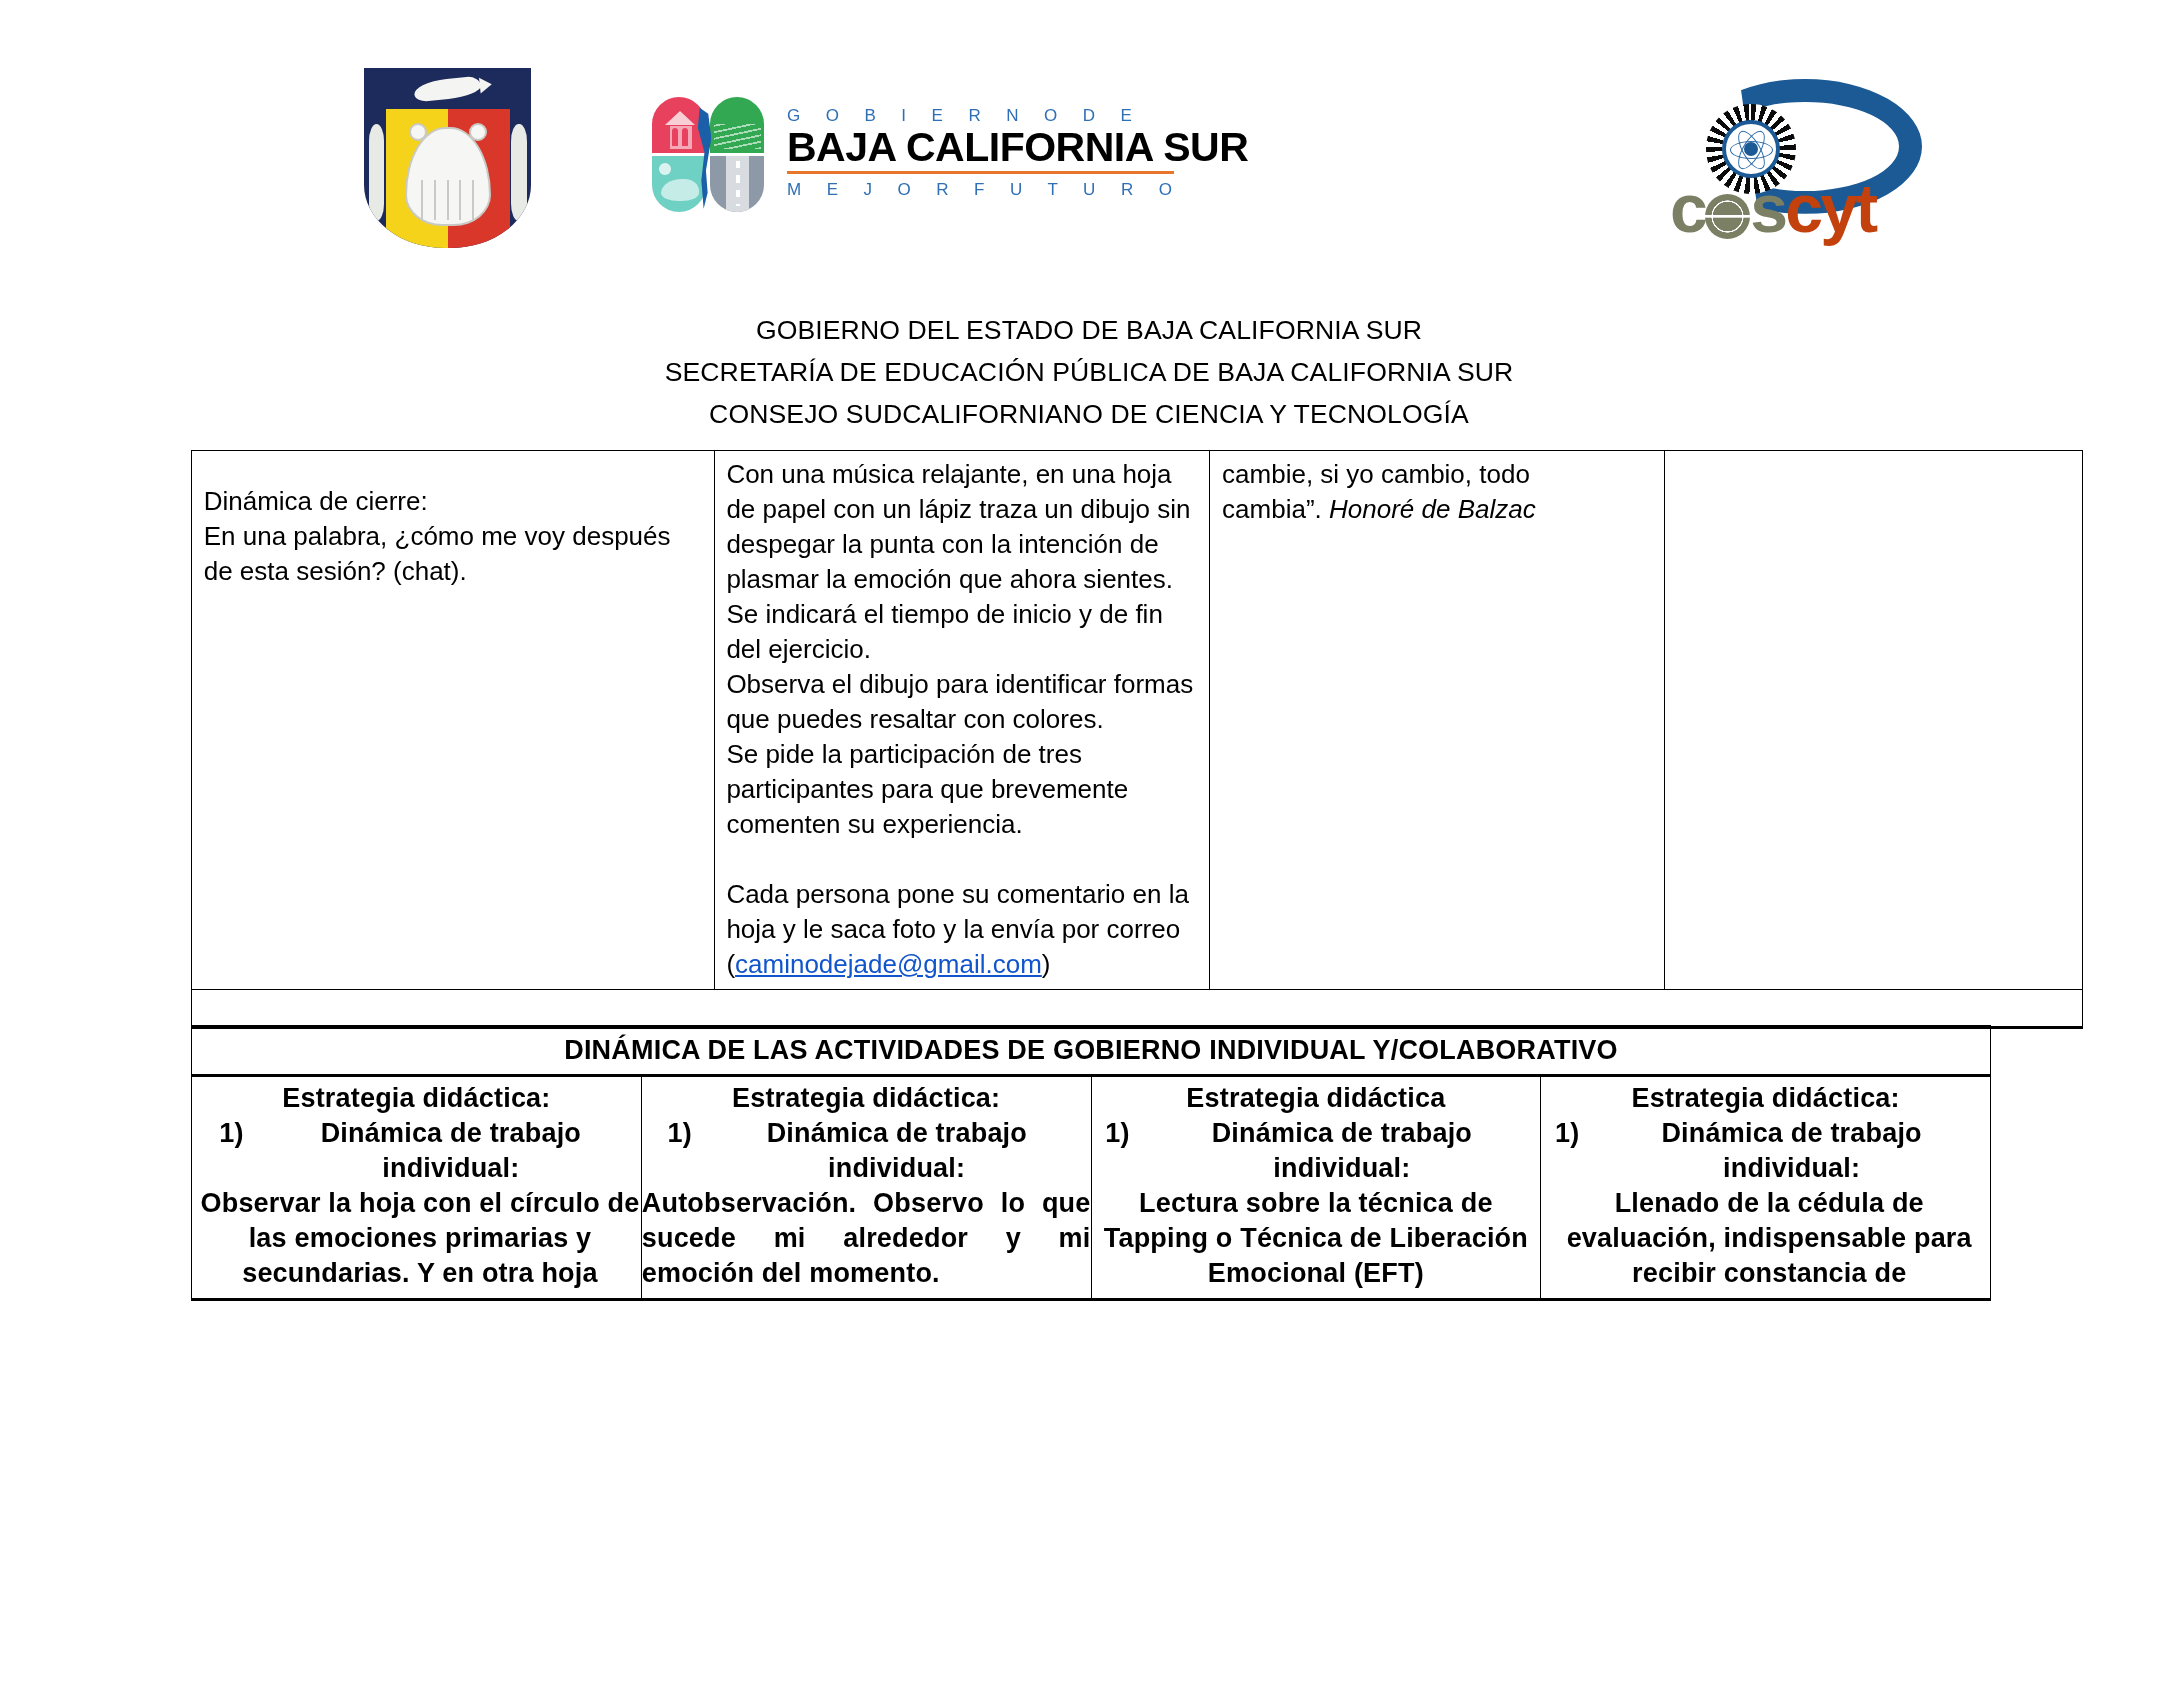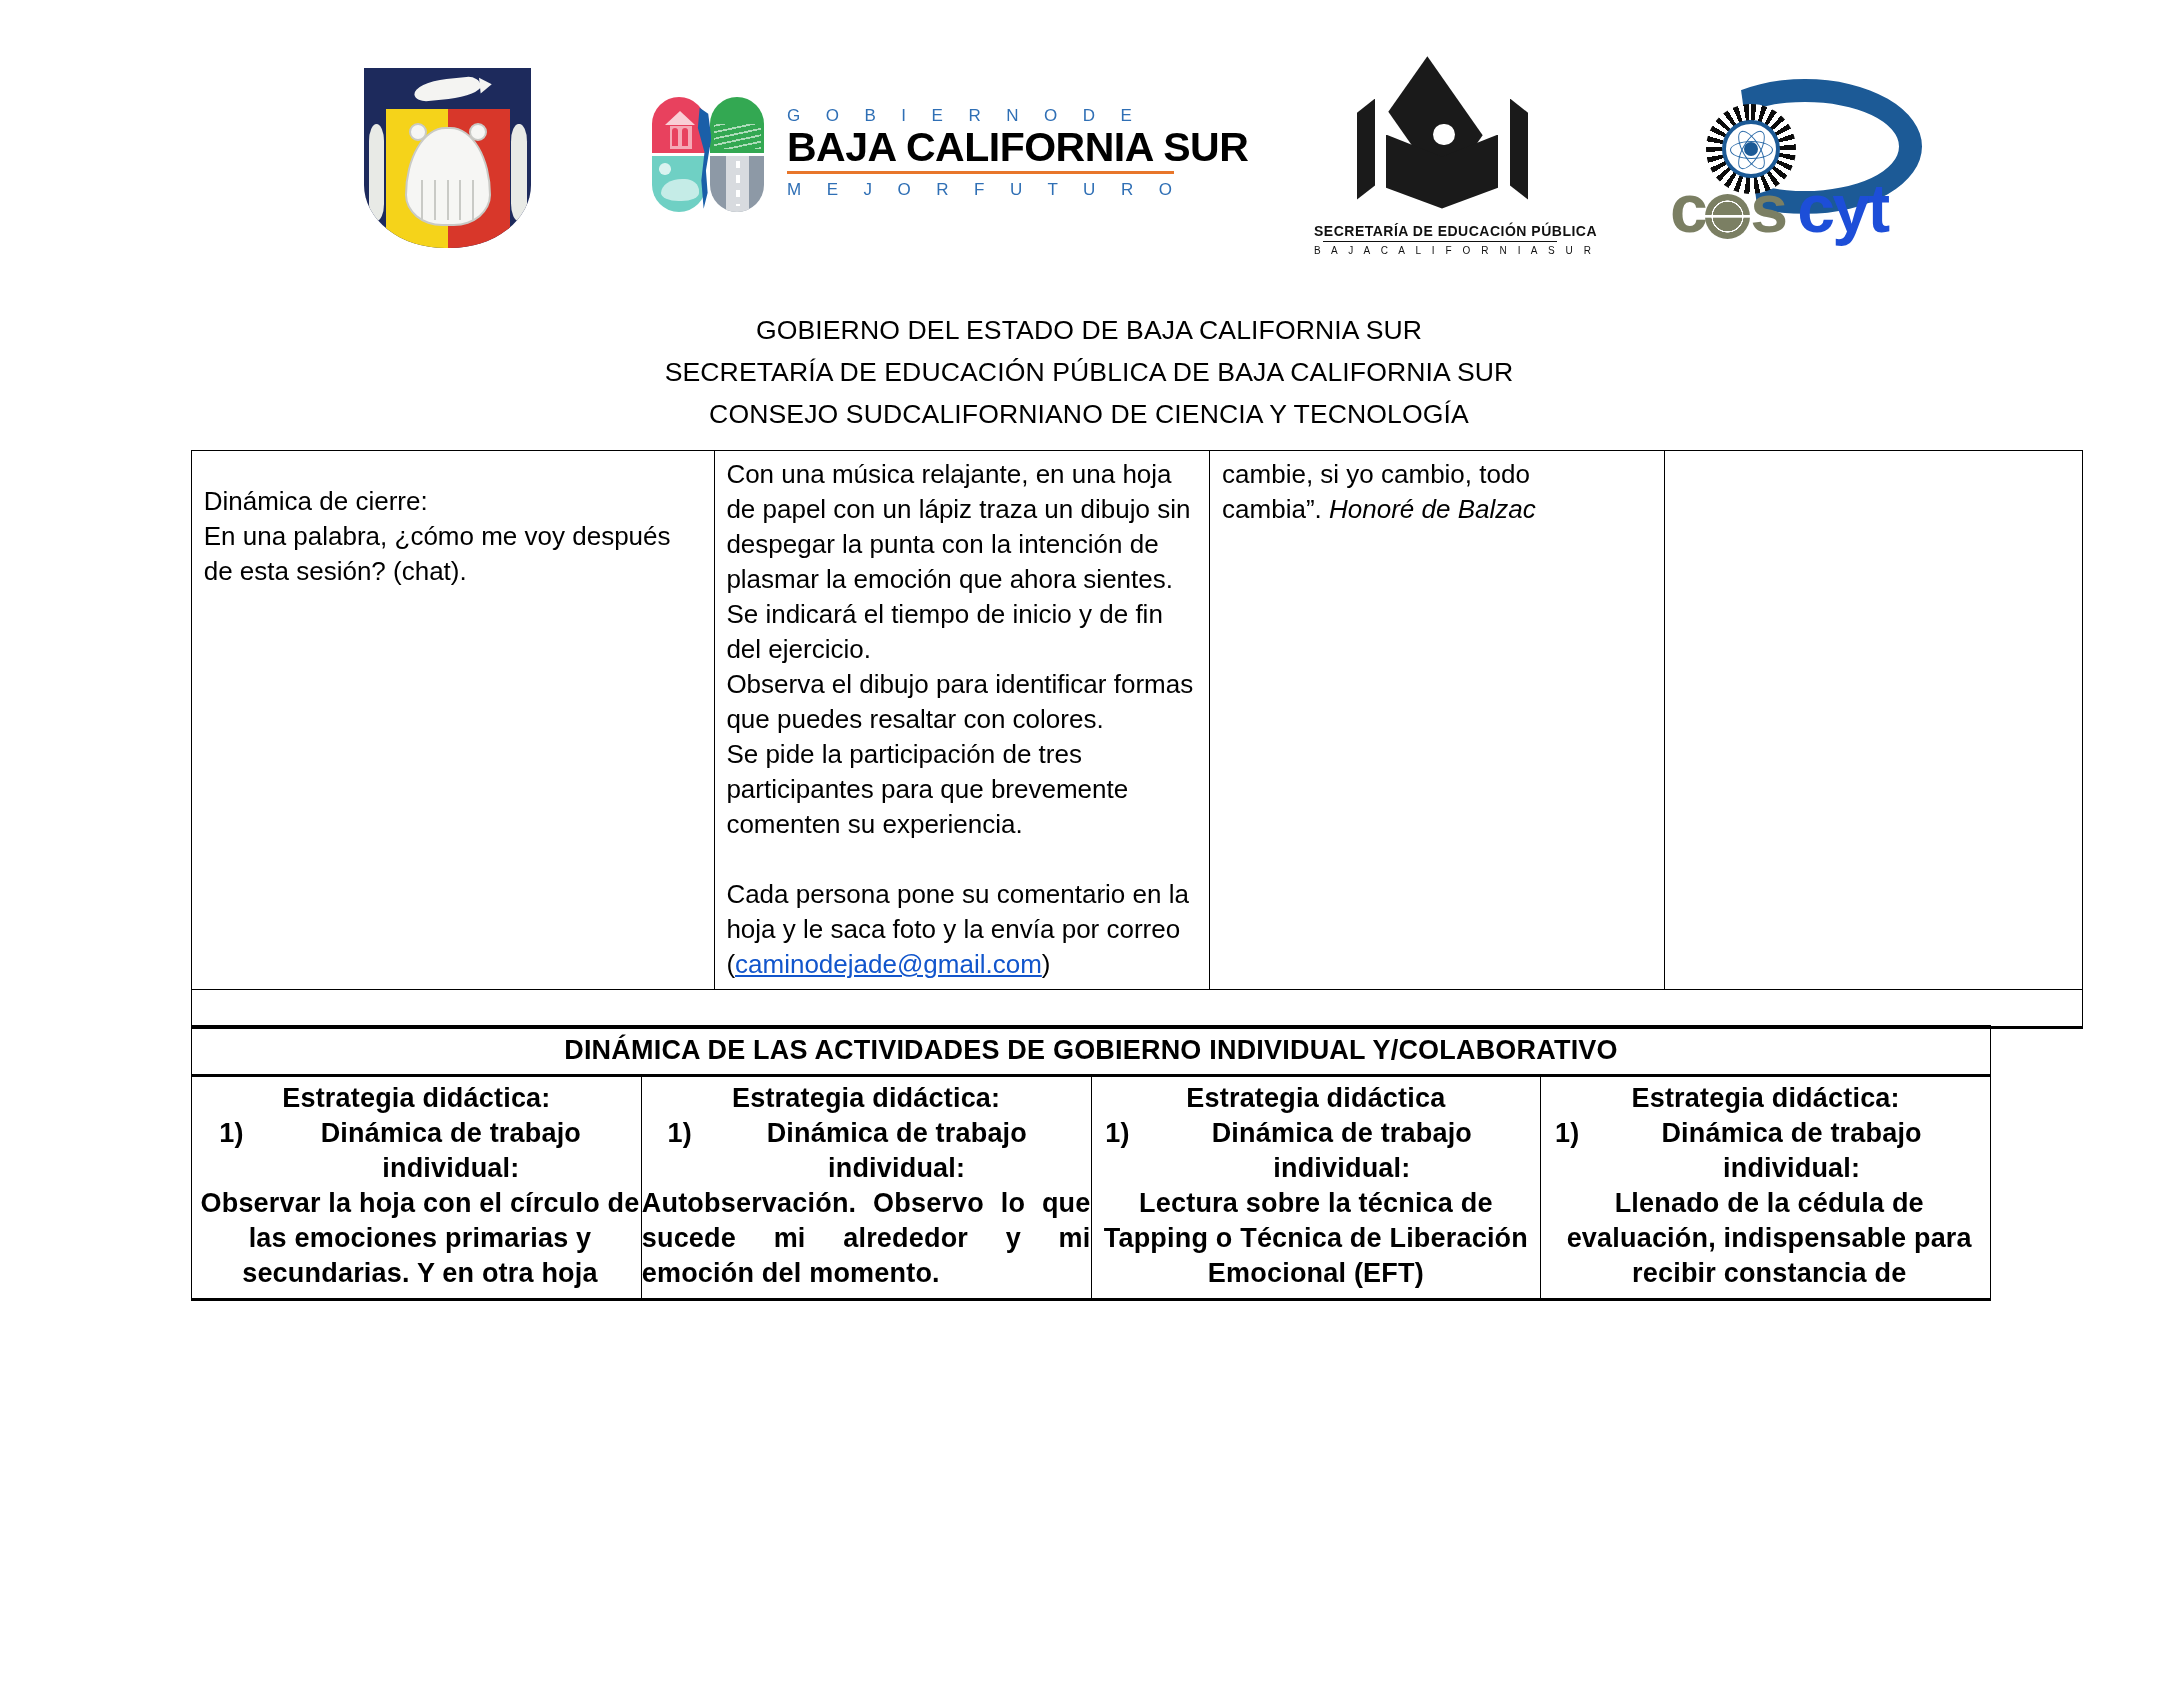--- a/index.html
+++ b/index.html
@@ -246,21 +246,21 @@
     display: inline-block; width: 45px; height: 45px; border-radius: 50%;
     background: #7b7f63; position: relative; top: 7.2px;
     background-image:
       radial-gradient(circle at 50% 50%, transparent 46%, #fff 47%, #fff 50%, transparent 51%),
       linear-gradient(#fff, #fff);
     background-size: 100% 100%, 100% 2.7px;
     background-repeat: no-repeat;
     background-position: center, center;
   }
   .cw-s { color: #7b7f63; }
-  .cw-cyt { color: #1d4ed8; margin-left: 12px; }
+  .cw-cyt { color: #c2410c; }
 
   
   .doc-header {
     position: absolute;
     top: 309px;
     left: 0;
     width: 2178px;
     text-align: center;
     font-size: 26.6px;
     line-height: 42px;
@@ -387,35 +387,20 @@
       <div class="pill-baja"></div>
     </div>
     <div class="bcs-text">
       <div class="bcs-line1">G O B I E R N O   D E</div>
       <div class="bcs-line2">BAJA CALIFORNIA SUR</div>
       <div class="bcs-rule"></div>
       <div class="bcs-line3">M E J O R   F U T U R O</div>
     </div>
   </div>
 
-  <div class="logo sep">
-    <div class="sep-book">
-      <div class="sep-cover-l"></div>
-      <div class="sep-cover-r"></div>
-      <div class="sep-cube">
-        <div class="sep-face sep-top"></div>
-        <div class="sep-face sep-left"></div>
-        <div class="sep-face sep-right"></div>
-        <div class="sep-dot"></div>
-      </div>
-    </div>
-    <div class="sep-text1">SECRETARÍA DE EDUCACIÓN PÚBLICA</div>
-    <div class="sep-underline"></div>
-    <div class="sep-text2">B A J A   C A L I F O R N I A   S U R</div>
-  </div>
 
   <div class="logo coscyt">
     <div class="coscyt-swoosh"></div>
     <div class="coscyt-gear">
       <div class="coscyt-gear-inner">
         <div class="coscyt-atom" style="transform:rotate(0deg)"></div>
         <div class="coscyt-atom" style="transform:rotate(60deg)"></div>
         <div class="coscyt-atom" style="transform:rotate(120deg)"></div>
         <div class="coscyt-nucleus"></div>
       </div>

